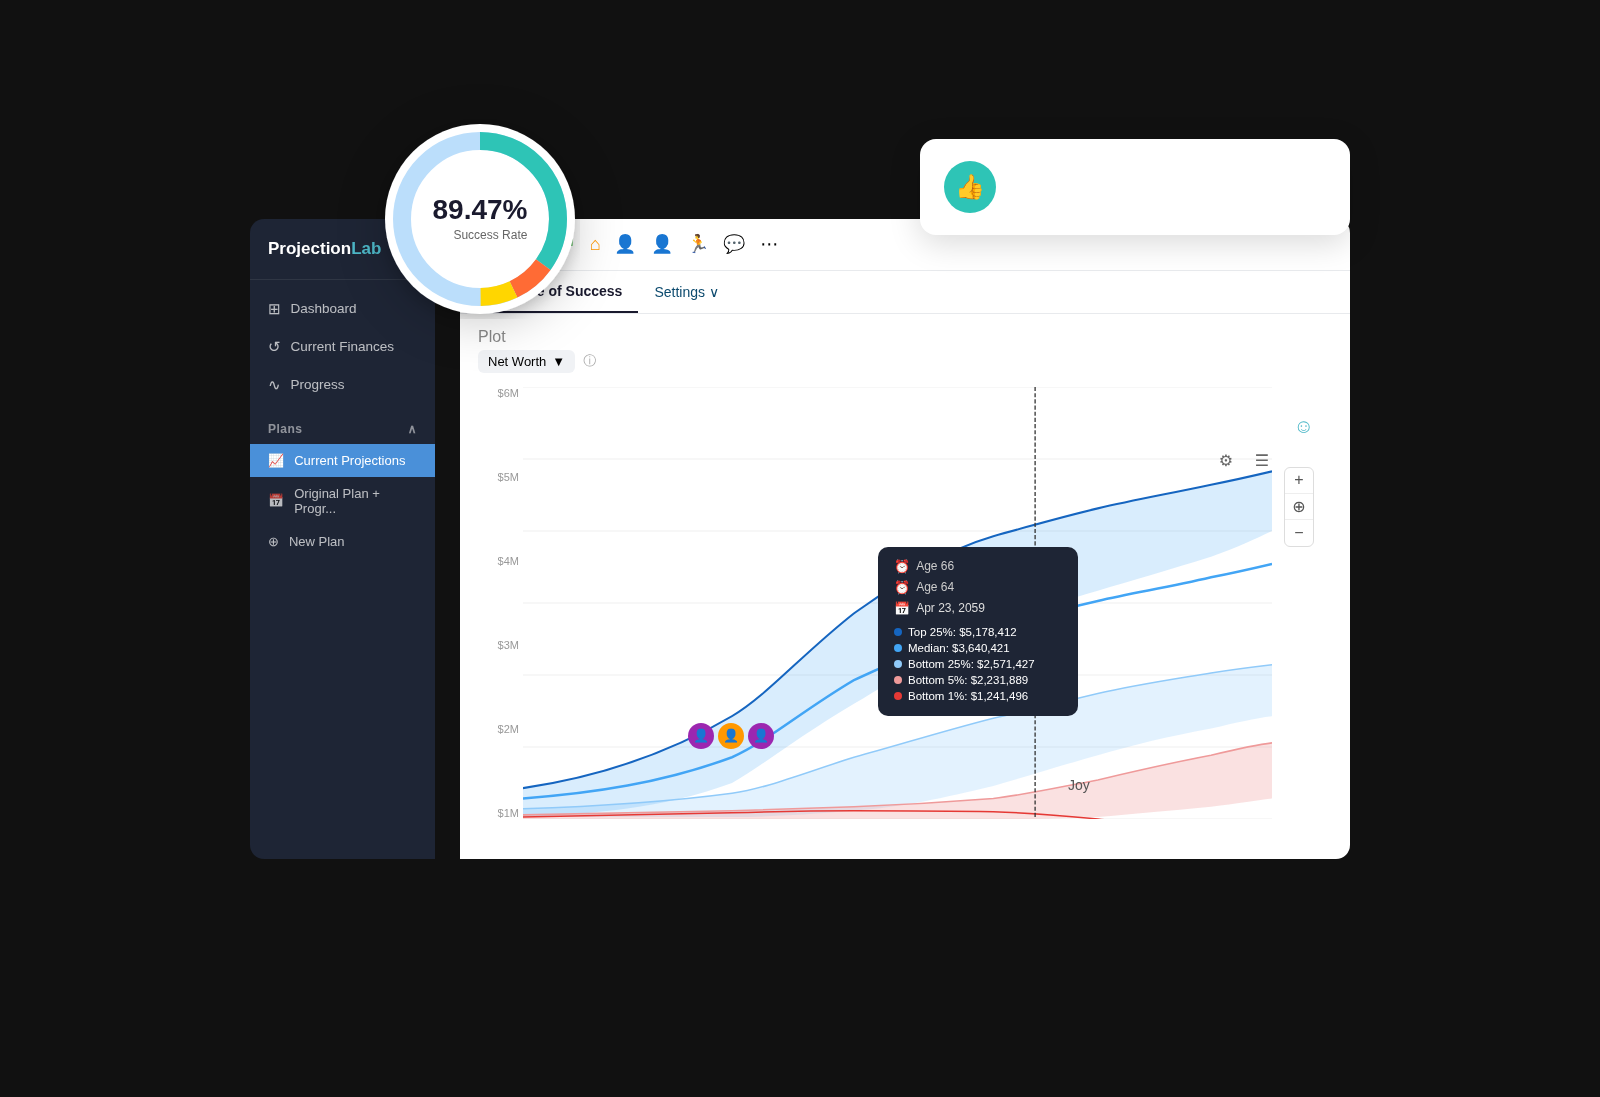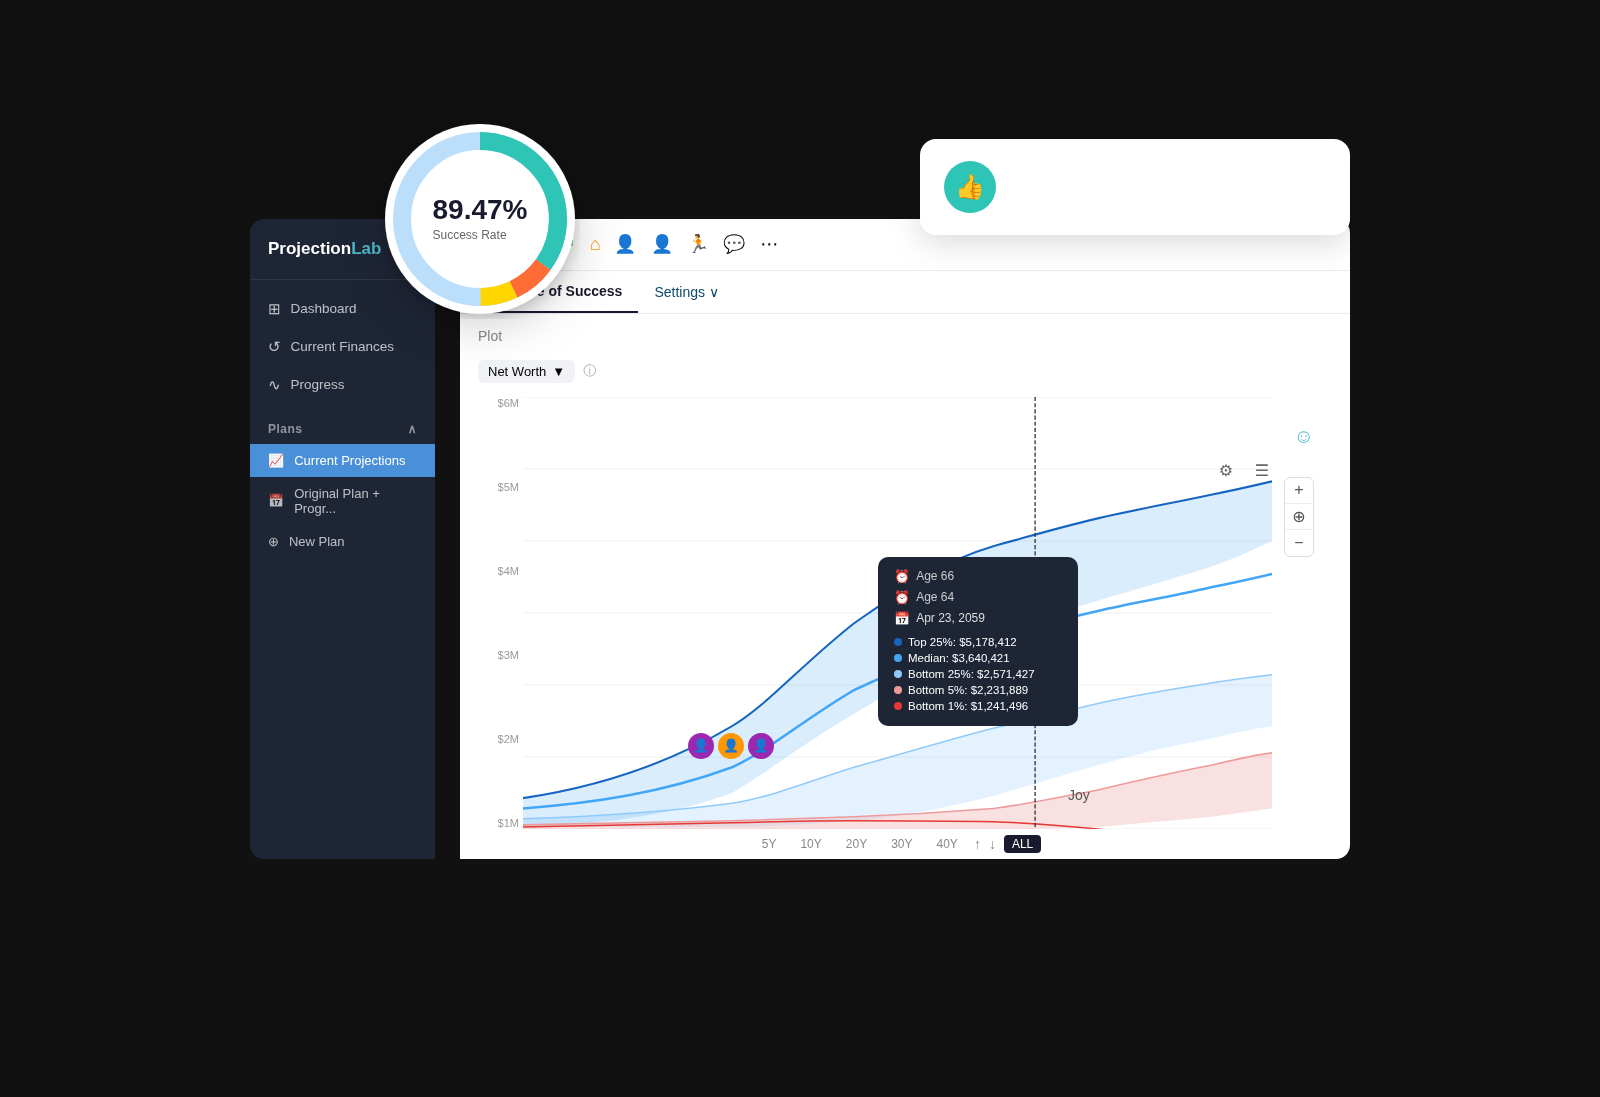--- a/index.html
+++ b/index.html
@@ -165,23 +165,23 @@
     }
 
     
     .chart-area {
       padding: 14px 18px 0;
       height: calc(100% - 104px);
       position: relative;
     }
 
     .plot-label {
-      font-size: 14px;
+      font-size: 16px;
       color: #888;
-      margin-bottom: 16px;
+      margin-bottom: 4px;
     }
     .plot-controls {
       display: flex;
       align-items: center;
       gap: 8px;
       margin-bottom: 14px;
     }
     .plot-dropdown {
       display: flex;
       align-items: center;
@@ -377,21 +377,21 @@
       width: 200px;
       height: 200px;
       z-index: 10;
       filter: drop-shadow(0 8px 24px rgba(0,0,0,0.2));
     }
     .donut-inner {
       position: absolute;
       top: 50%;
       left: 50%;
       transform: translate(-50%, -50%);
-      text-align: left;
+      text-align: right;
     }
     .donut-percent {
       font-size: 28px;
       font-weight: 800;
       color: #1a1a2e;
       line-height: 1;
     }
     .donut-label {
       font-size: 12px;
       color: #666;
@@ -659,28 +659,18 @@
         </div>
 
         <div class="zoom-controls">
           <div class="zoom-btn">+</div>
           <div class="zoom-btn">⊕</div>
           <div class="zoom-btn">−</div>
         </div>
 
         <div class="fav-icon">☺</div>
 
-        <div class="x-axis-bar">
-          <span class="x-btn">5Y</span>
-          <span class="x-btn">10Y</span>
-          <span class="x-btn">20Y</span>
-          <span class="x-btn">30Y</span>
-          <span class="x-btn">40Y</span>
-          <span class="x-arrow">↑</span>
-          <span class="x-arrow">↓</span>
-          <span class="x-btn active">ALL</span>
-        </div>
 
       </div>
     </div>
   </div>
 
 </div>
 
 </body></html>

